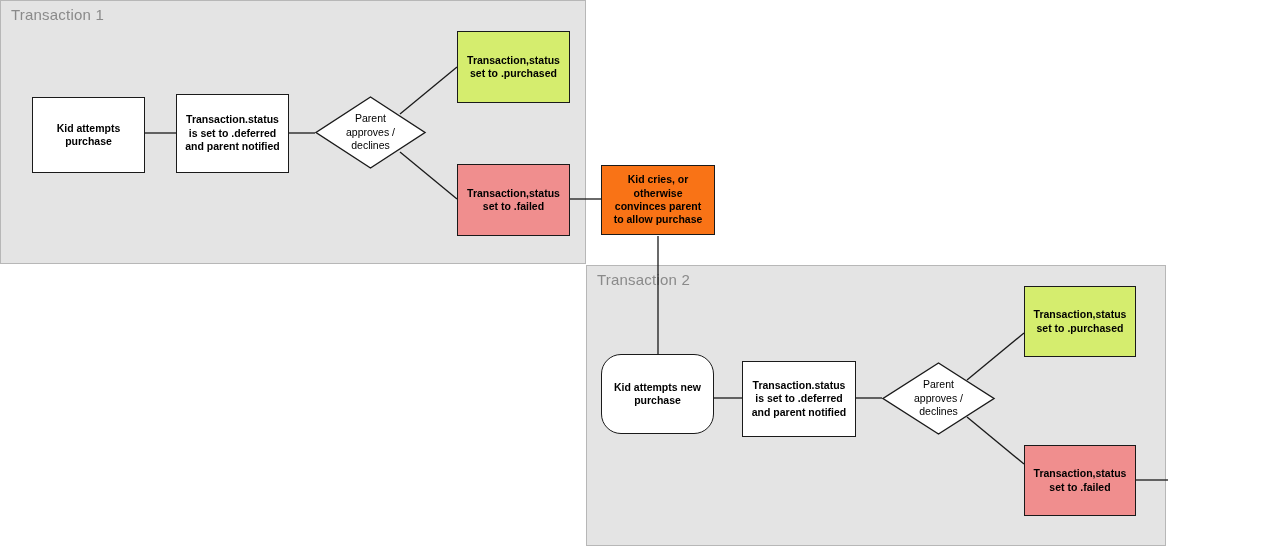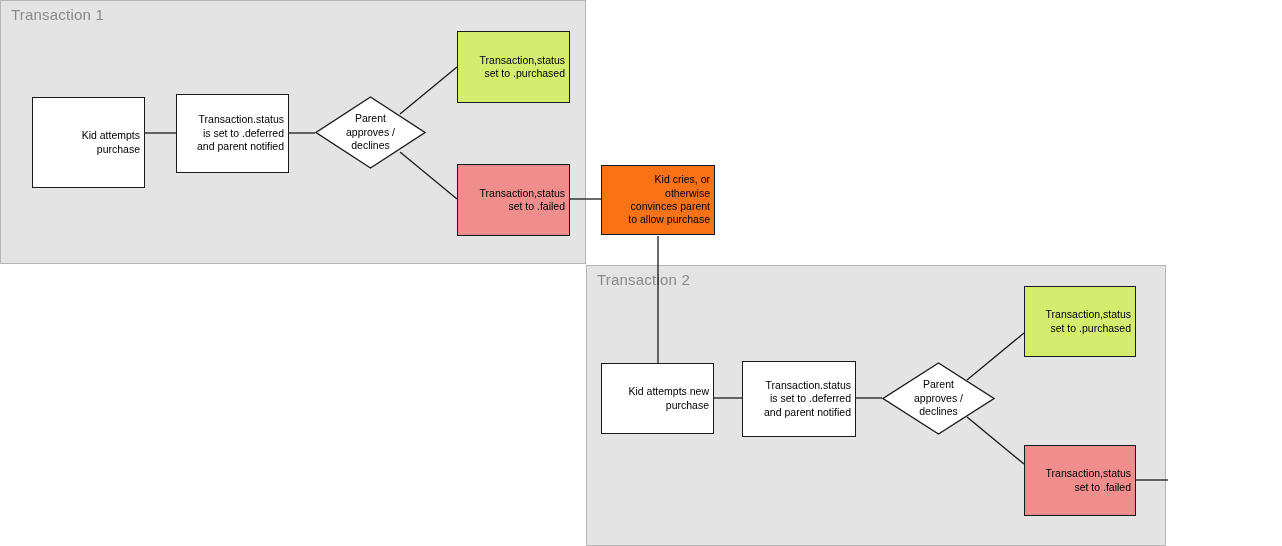--- a/index.html
+++ b/index.html
@@ -36,25 +36,26 @@
   }
 
   
   .node {
     position: absolute;
     box-sizing: border-box;
     border: 1.6px solid #1a1a1a;
     display: flex;
     align-items: center;
     justify-content: center;
-    text-align: right;
+    text-align: center;
     font-size: 10.5px;
     line-height: 1.28;
     color: #000000;
     padding: 2px 4px;
+    font-weight: bold;
   }
   .node span { display: block; width: 100%; }
 
   .node.process   { background: #ffffff; }
   .node.success   { background: #d5ed6e; }
   .node.failure   { background: #f08e8e; }
   .node.note      { background: #f97316; }
 
   
   .diamond {
@@ -123,21 +124,21 @@
 
     <line x1="714" y1="398" x2="742" y2="398"></line>
     <line x1="856" y1="398" x2="882" y2="398"></line>
     <line x1="967" y1="380" x2="1024" y2="333"></line>
     <line x1="967" y1="417" x2="1024" y2="464"></line>
     <line x1="1136" y1="480" x2="1168" y2="480"></line>
   </svg>
 
   <div class="nodelayer">
 
-    <div class="node process" style="left:32px; top:97px; width:113px; height:91px;">
+    <div class="node process" style="left:32px; top:97px; width:113px; height:76px;">
       <span>Kid attempts<br>purchase</span>
     </div>
 
     <div class="node process" style="left:176px; top:94px; width:113px; height:79px;">
       <span>Transaction.status<br>is set to .deferred<br>and parent notified</span>
     </div>
 
     <div class="diamond" style="left:315px; top:96px; width:111px; height:73px;">
       <svg width="111" height="73" viewBox="0 0 111 73">
         <polygon points="55.5,1 110,36.5 55.5,72 1,36.5" fill="#ffffff" stroke="#1a1a1a" stroke-width="1.4"></polygon>
@@ -150,21 +151,21 @@
     </div>
 
     <div class="node failure" style="left:457px; top:164px; width:113px; height:72px;">
       <span>Transaction,status<br>set to .failed</span>
     </div>
 
     <div class="node note" style="left:601px; top:165px; width:114px; height:70px;">
       <span>Kid cries, or<br>otherwise<br>convinces parent<br>to allow purchase</span>
     </div>
 
-    <div class="node process" style="left:601px; top:363px; width:113px; height:71px;">
+    <div class="node process" style="left:601px; top:354px; width:113px; height:80px;border-radius:20px;">
       <span>Kid attempts new<br>purchase</span>
     </div>
 
     <div class="node process" style="left:742px; top:361px; width:114px; height:76px;">
       <span>Transaction.status<br>is set to .deferred<br>and parent notified</span>
     </div>
 
     <div class="diamond" style="left:882px; top:362px; width:113px; height:73px;">
       <svg width="113" height="73" viewBox="0 0 113 73">
         <polygon points="56.5,1 112,36.5 56.5,72 1,36.5" fill="#ffffff" stroke="#1a1a1a" stroke-width="1.4"></polygon>

